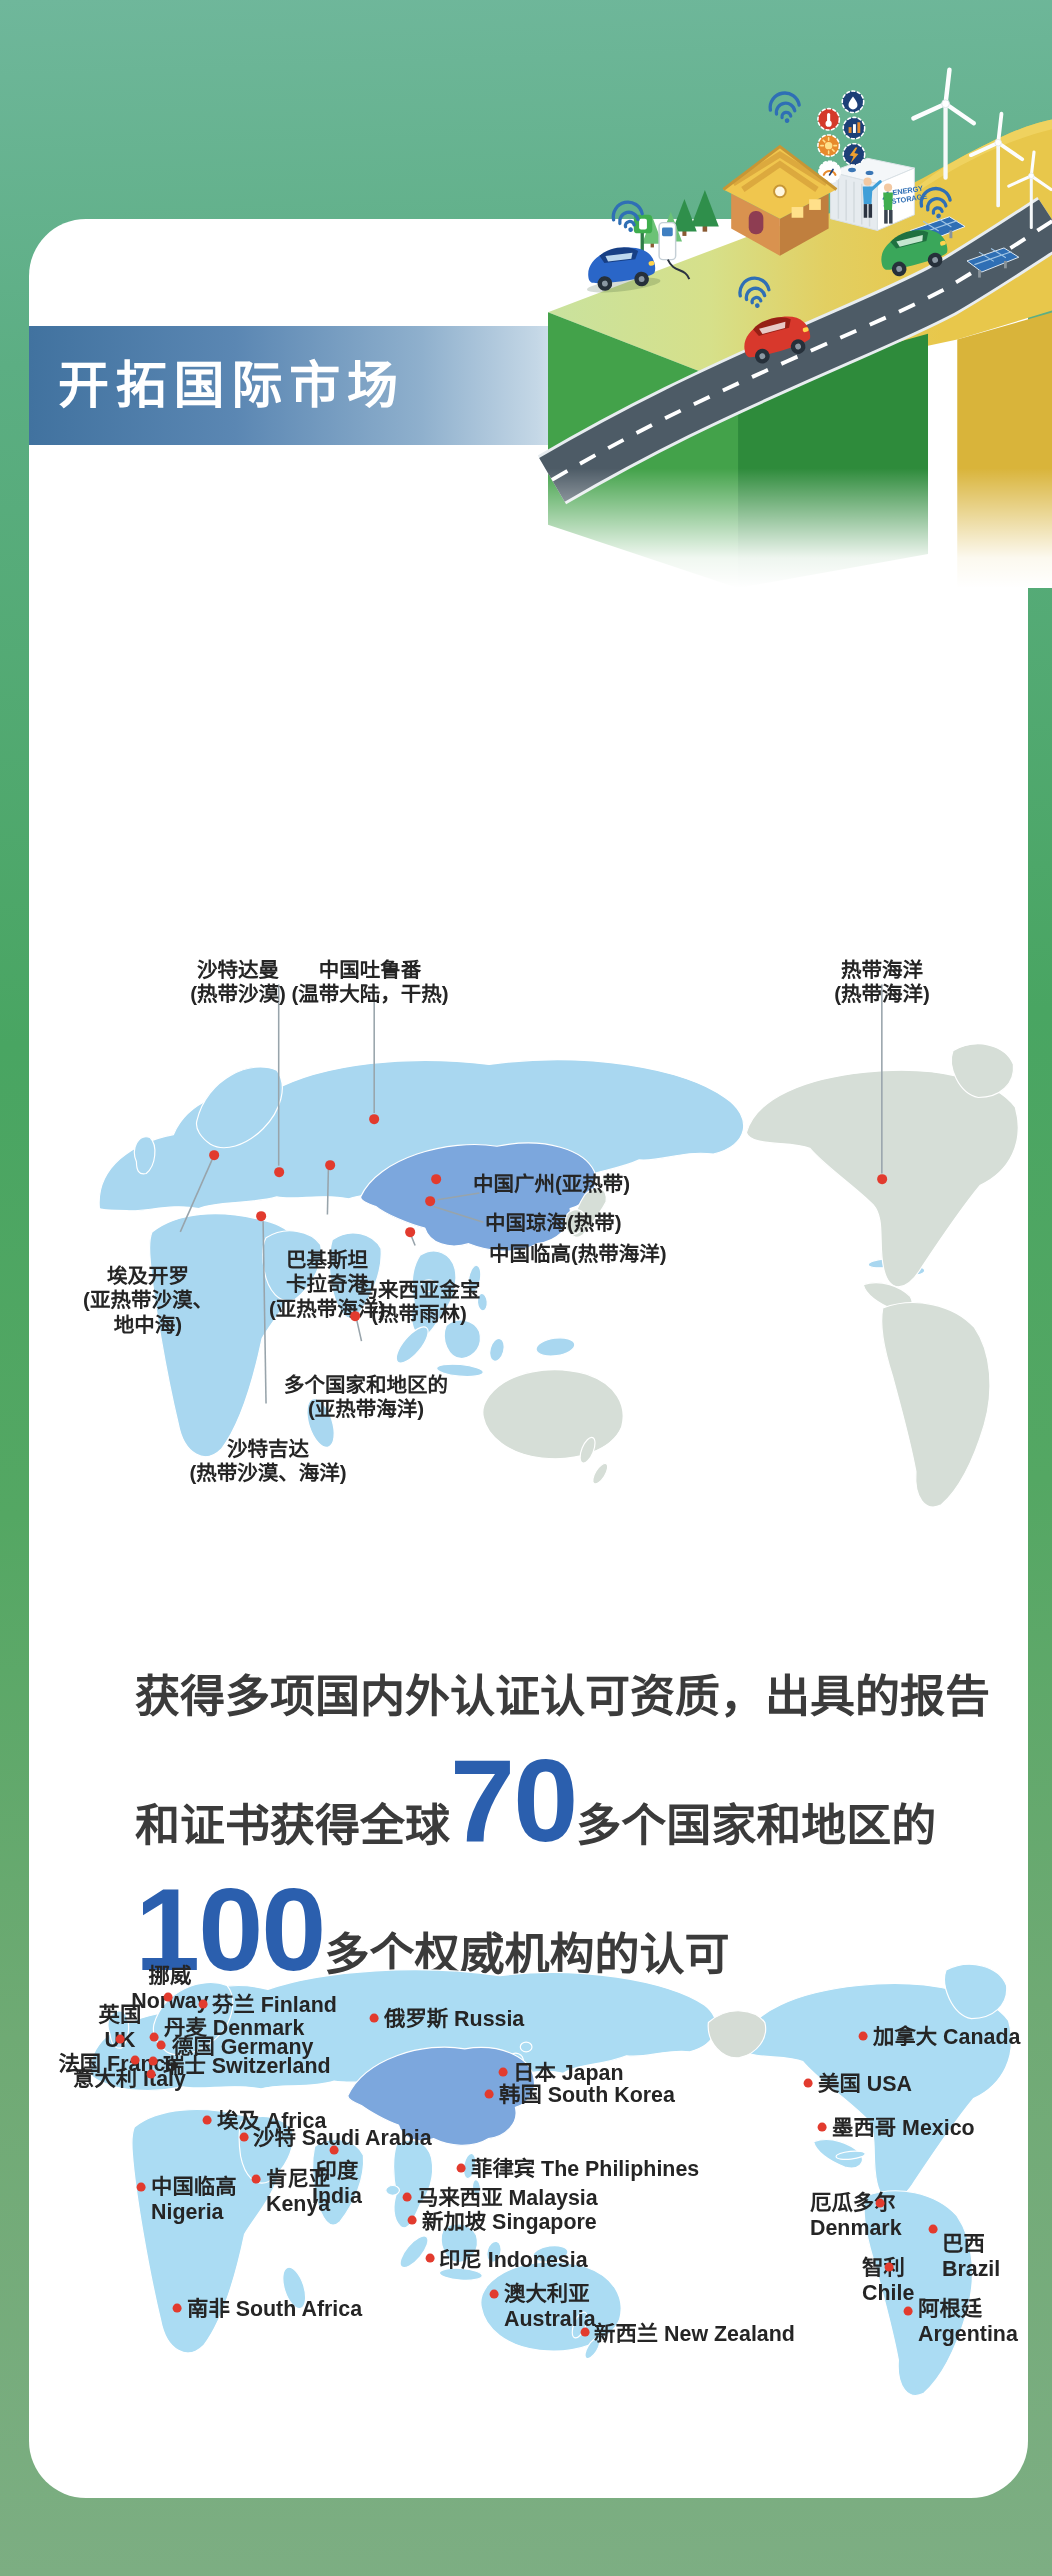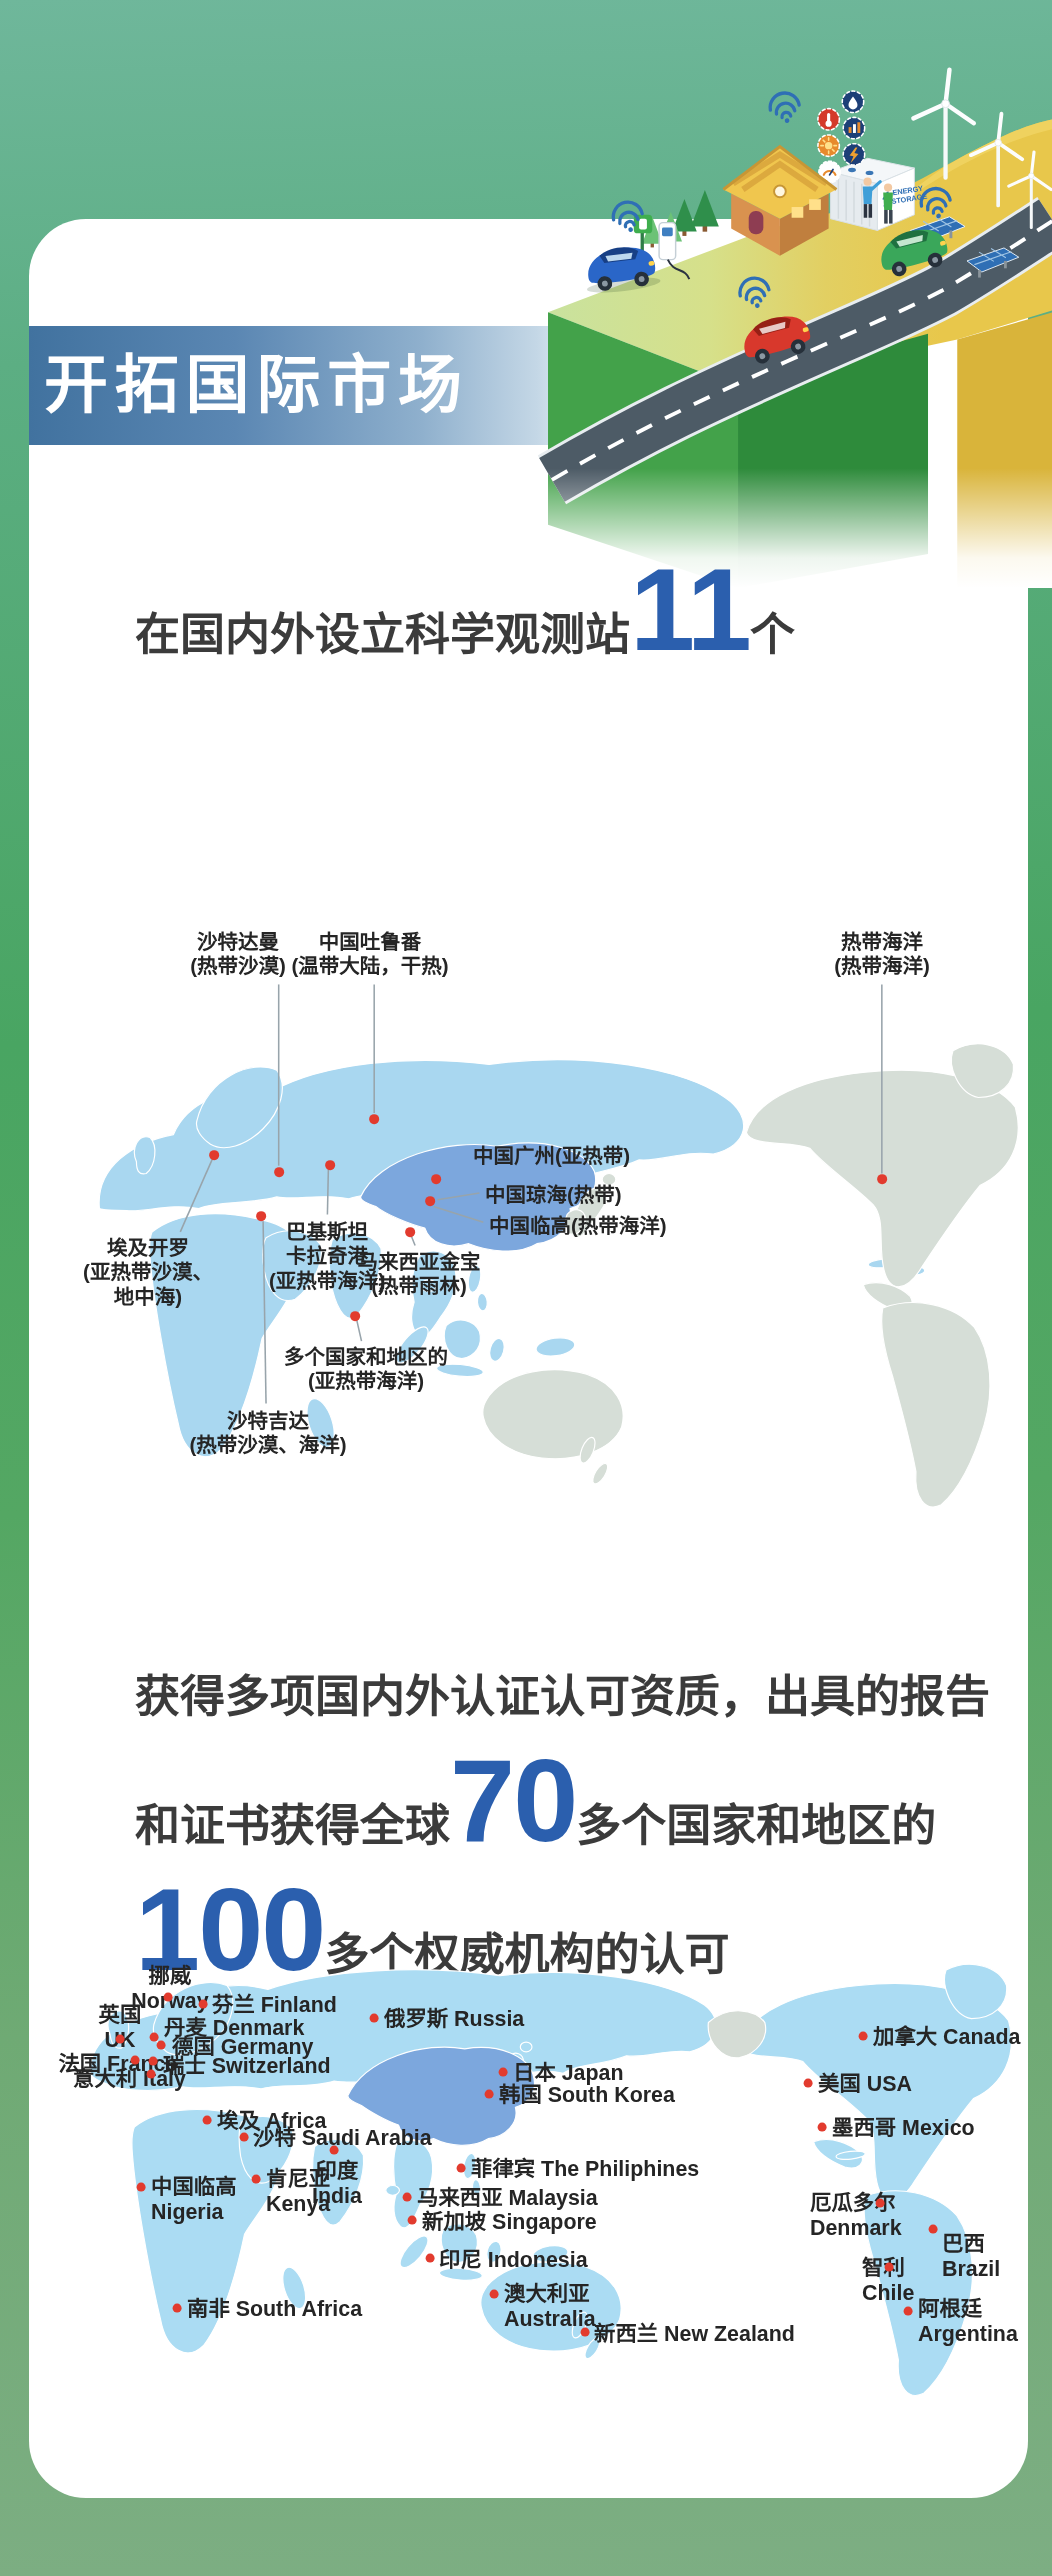--- a/index.html
+++ b/index.html
@@ -2,35 +2,35 @@
 <html lang="zh-CN"><head>
 <meta charset="utf-8">
 <style>
   html,body{margin:0;padding:0;background:#e9ede9;}
   .page{position:relative;width:1053px;height:2576px;margin:0 auto;overflow:hidden;
         background:linear-gradient(178deg,#6fb79b 0%,#5cae83 14%,#49a562 40%,#54a763 58%,#6faa74 78%,#7dae83 100%);
         font-family:"Liberation Sans","DejaVu Sans",sans-serif;}
   .card{position:absolute;left:29px;top:219px;width:999px;height:2279px;background:#ffffff;border-radius:57px;}
   .banner{position:absolute;left:29px;top:326px;width:546px;height:119px;z-index:2;
           background:linear-gradient(90deg,#41729f 0%,#5b87b3 38%,#8fb0cd 72%,#c4d7e6 93%,#e2ecf4 100%);}
-  .banner-title{color:#ffffff;font-size:64px;font-weight:800;letter-spacing:6.8px;line-height:119px;padding-left:15px;white-space:nowrap;}
+  .banner-title{color:#ffffff;font-size:51px;font-weight:800;letter-spacing:6.8px;line-height:119px;padding-left:29px;white-space:nowrap;}
   .illus{position:absolute;left:538px;top:17.5px;width:515px;height:570px;z-index:3;}
   .ring{position:absolute;width:36px;height:36px;border-radius:50%;
         background:conic-gradient(from 130deg,#b8d2ec,#履5f8fc7 30%,#1c4f94 55%,#6d9cce 80%,#b8d2ec);}
   .ring::after{content:'';position:absolute;inset:6.8px;border-radius:50%;background:#fff;}
   .zh{color:#3b3b3b;font-size:45px;font-weight:600;}
   .bignum{color:#2b5fae;font-size:117px;font-weight:700;line-height:.9;letter-spacing:-1.9px;}
   .row1{position:absolute;left:135px;top:557px;display:flex;align-items:baseline;white-space:nowrap;z-index:4;}
   .para{position:absolute;color:#3b3b3b;font-size:45px;font-weight:600;line-height:103px;z-index:4;}
   .para .bignum{vertical-align:baseline;}
   .mapbox{position:absolute;z-index:4;}
   .mapbox svg.art{position:absolute;left:0;}
   .mapbox svg.lines{position:absolute;left:0;top:0;}
   .mlabel{position:absolute;color:#252525;white-space:nowrap;}
-  .m1 .mlabel{font-size:20.5px;font-weight:700;line-height:24.4px;}
+  .m1 .mlabel{font-size:20.5px;font-weight:700;line-height:24.4px;margin-top:28px;}
   .m2 .mlabel{font-size:21.4px;font-weight:700;line-height:25px;}
   .mlabel.center{transform:translateX(-50%);text-align:center;}
   .mdot{position:absolute;border-radius:50%;background:#e23b2e;transform:translate(-50%,-50%);}
   .m1 .mdot{width:9.7px;height:9.7px;}
   .m2 .mdot{width:8.8px;height:8.8px;}
 </style>
 </head>
 <body>
 
 <div class="page">
@@ -236,25 +236,20 @@
       <circle cx="56" cy="37" r="7.5" fill="#26303a"></circle>
         <circle cx="56" cy="37" r="3" fill="#8b98a3"></circle>
       <rect x="65" y="20" width="6" height="4.5" rx="2" fill="#ffd34d"></rect>
     </g>
     <use href="#wifi" transform="translate(408,190) rotate(-12)"></use>
 
     <rect x="0" y="462" width="528" height="123" fill="url(#fadeBottom)"></rect>
   </svg>
 
   <div class="ring" style="left:76px;top:641px;z-index:4;"></div>
-  <div class="row1">
-    <span class="zh">在国内外设立科学观测站</span>
-    <span class="bignum">11</span>
-    <span class="zh">个</span>
-  </div>
 
   <div class="mapbox m1" id="map1" style="left:39px;top:924px;width:989px;height:614px;">
       <svg class="art" style="top:80px" width="989" height="531" viewBox="0 0 1015 545" preserveAspectRatio="none">
         <g stroke="#ffffff" stroke-width="1.2" stroke-linejoin="round">
           <path d="M62,210 C58,168 96,142 138,134 C152,100 194,84 238,90 C292,60 382,52 462,62 C562,48 662,66 704,96 C734,116 728,146 692,154 C660,150 640,162 616,160 C590,172 566,170 550,184 C522,178 500,190 480,186 C448,194 422,188 398,192 C368,198 340,192 318,200 C290,194 264,202 244,198 C214,206 184,202 164,210 C134,204 110,214 90,212 C74,212 64,211 62,210 Z" fill="#a9d7f0"></path>
           <path d="M162,120 C172,76 218,56 244,68 C256,84 248,110 230,128 C212,146 190,152 176,144 C166,137 160,128 162,120 Z" fill="#a9d7f0"></path>
           <path d="M100,162 C94,148 102,133 114,137 C122,145 120,166 110,174 C102,176 100,170 100,162 Z" fill="#a9d7f0"></path>
           <path d="M116,234 C142,213 186,211 226,221 C259,227 273,245 267,273 C259,305 241,323 229,343 C221,381 207,431 187,457 C171,473 149,463 143,431 C131,381 117,301 114,261 C113,249 113,241 116,234 Z" fill="#a9d7f0"></path>
           <path d="M233,240 C253,227 279,233 289,247 C293,267 279,291 263,303 C247,309 235,295 231,273 C229,259 229,247 233,240 Z" fill="#a9d7f0"></path>
           <path d="M301,242 C319,229 343,235 351,251 C353,275 341,301 327,319 C317,329 307,317 301,293 C297,273 297,256 301,242 Z" fill="#a9d7f0"></path>

